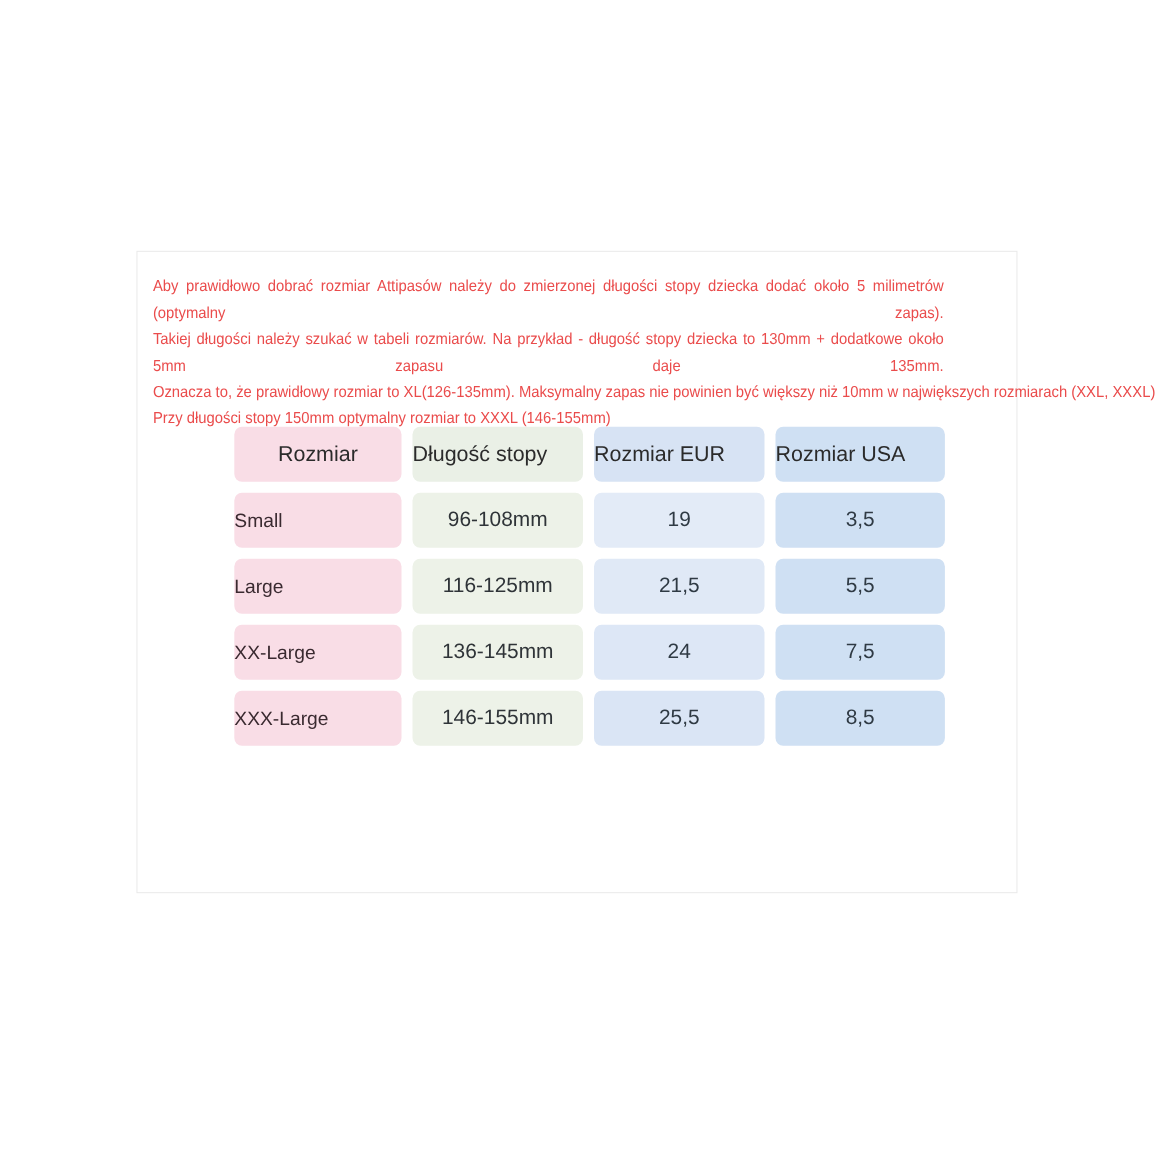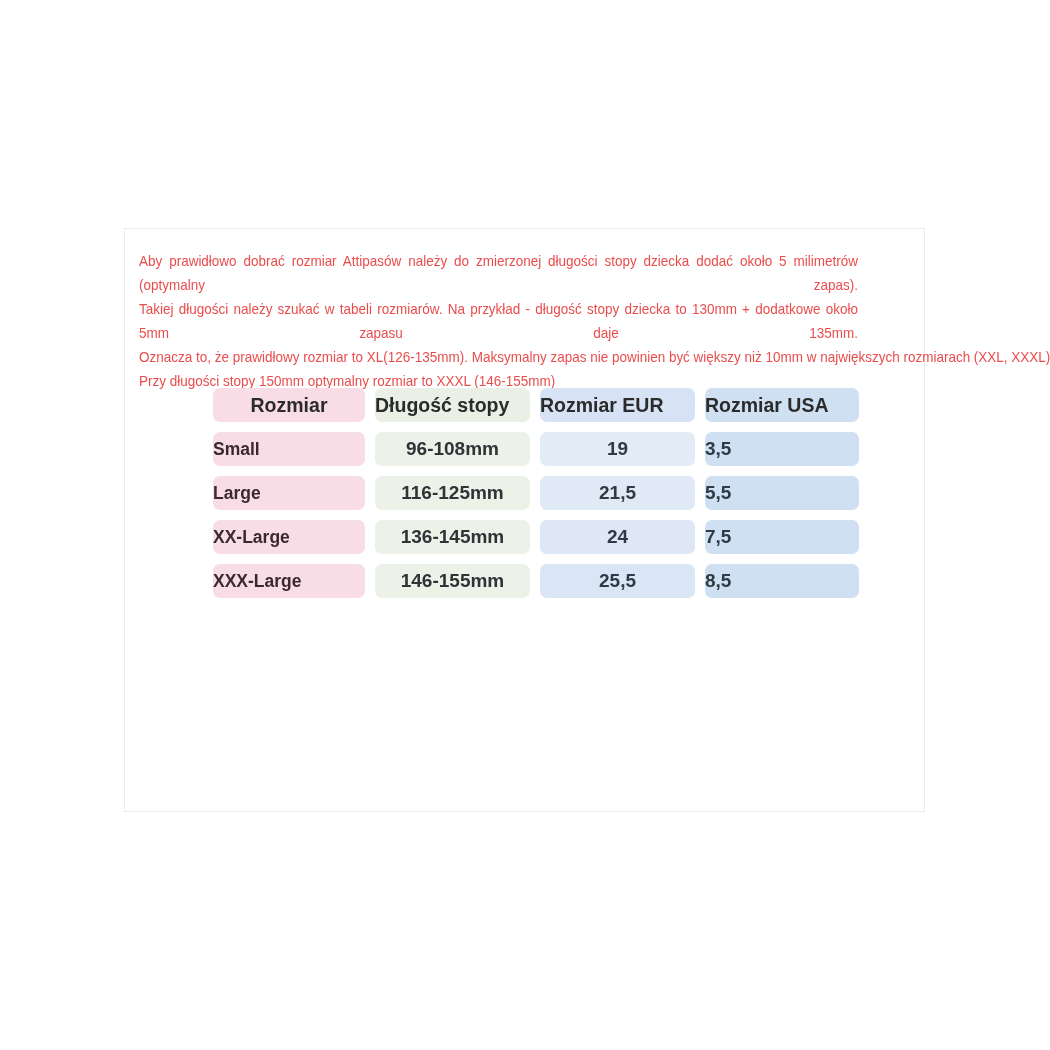--- a/index.html
+++ b/index.html
@@ -54,23 +54,23 @@
     top: 149px;
     border-collapse: separate;
     border-spacing: 10px 10px;
     margin: 0;
   }
   #size-table td,
   #size-table th {
     padding: 0;
     margin: 0;
     border: 0;
-    height: 34px;
+    height: 50px;
     border-radius: 7px;
-    font-weight: bold;
+    font-weight: normal;
     vertical-align: middle;
   }
 
   
   .col-size    { width: 152px; }
   .col-length  { width: 155px; }
   .col-eur     { width: 155px; }
   .col-usa     { width: 154px; }
 
   
@@ -103,20 +103,21 @@
     font-size: 19px;
     color: #2f3438;
   }
   tbody .cell-eur {
     text-align: center;
     font-size: 19px;
     color: #2f3a44;
   }
   tbody .cell-usa {
     background: #cfe0f3;
+    text-align: center;
     font-size: 19px;
     color: #2f3a44;
   }
 
   
   tbody tr:nth-child(1) .cell-eur { background: #e3ebf7; }
   tbody tr:nth-child(2) .cell-eur { background: #e0e9f6; }
   tbody tr:nth-child(3) .cell-eur { background: #dde7f6; }
   tbody tr:nth-child(4) .cell-eur { background: #dae5f5; }
   tbody tr:nth-child(5) .cell-eur { background: #cfe0f3; }

